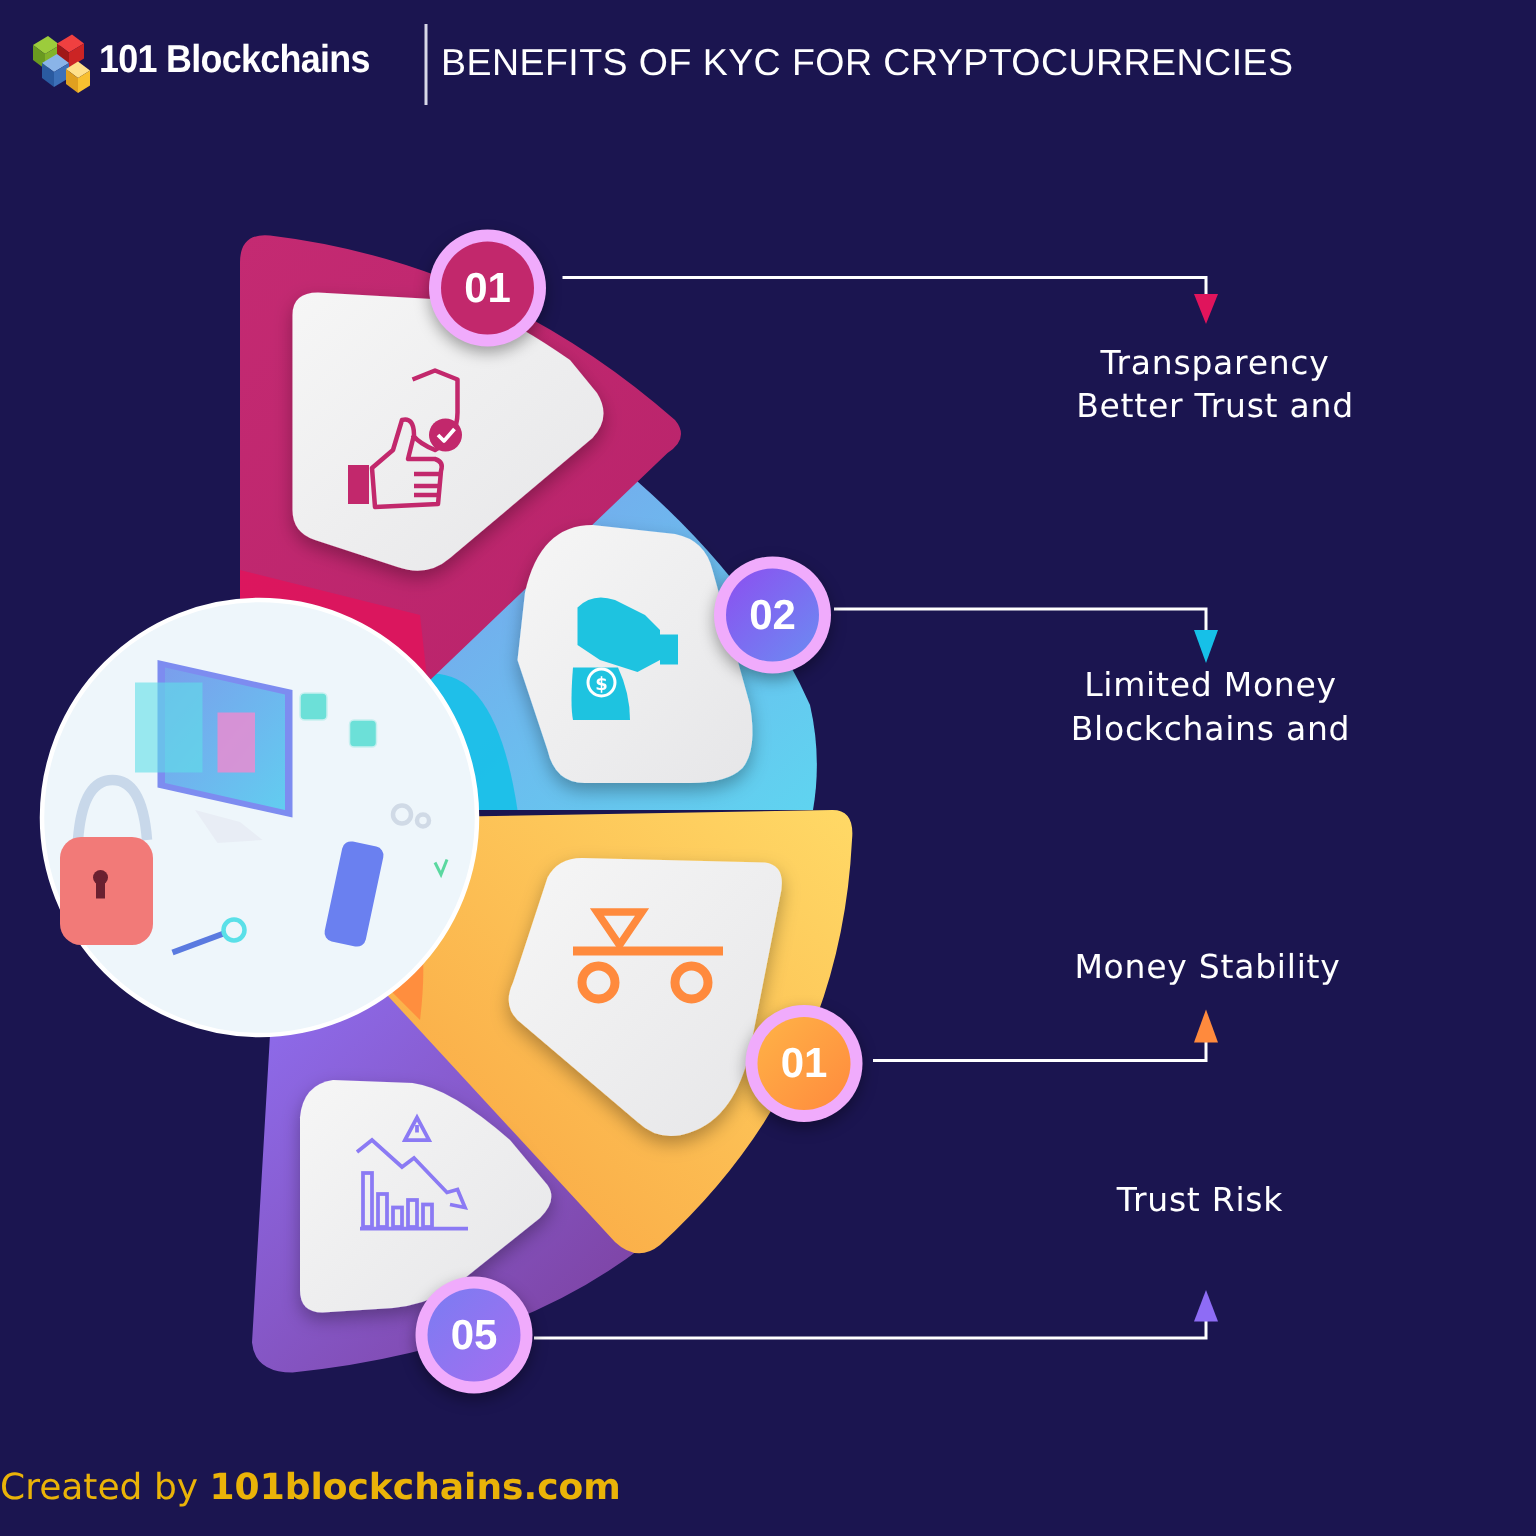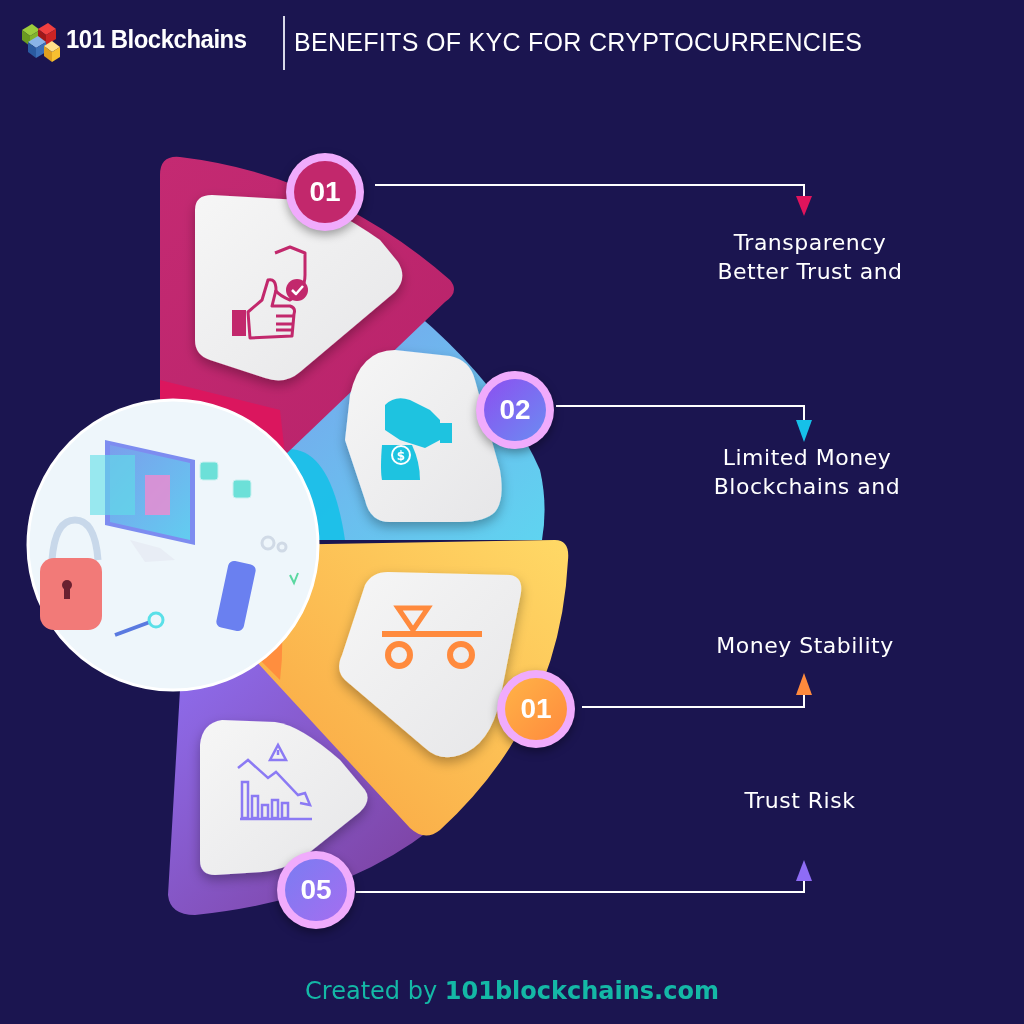--- a/index.html
+++ b/index.html
@@ -30,21 +30,21 @@
     box-shadow: 0 4px 10px rgba(0,0,0,0.35);
     display: flex; align-items: center; justify-content: center;
   }
   .badge-inner {
     width: 62px; height: 62px; border-radius: 50%;
     display: flex; align-items: center; justify-content: center;
     color: #fff; font-size: 28px; font-weight: bold;
     font-family: "Liberation Sans", sans-serif;
   }
   .footer {
-    left: 0; width: 1024px; top: 977px; text-align: center; color: #14b8a6;
+    left: 0; width: 1024px; top: 977px; color: #eab308;
     font-size: 24px; font-family: "DejaVu Sans", sans-serif;
   }
   .footer b { font-weight: bold; }
 </style>
 </head>
 <body>
 
 <div class="abs" style="left:18px;top:20px;width:44px;height:44px;">
   <svg width="44" height="44" viewBox="0 0 44 44">
     <polygon points="4,10 14,4 22,10 12,16" fill="#9ccc3c"></polygon>

